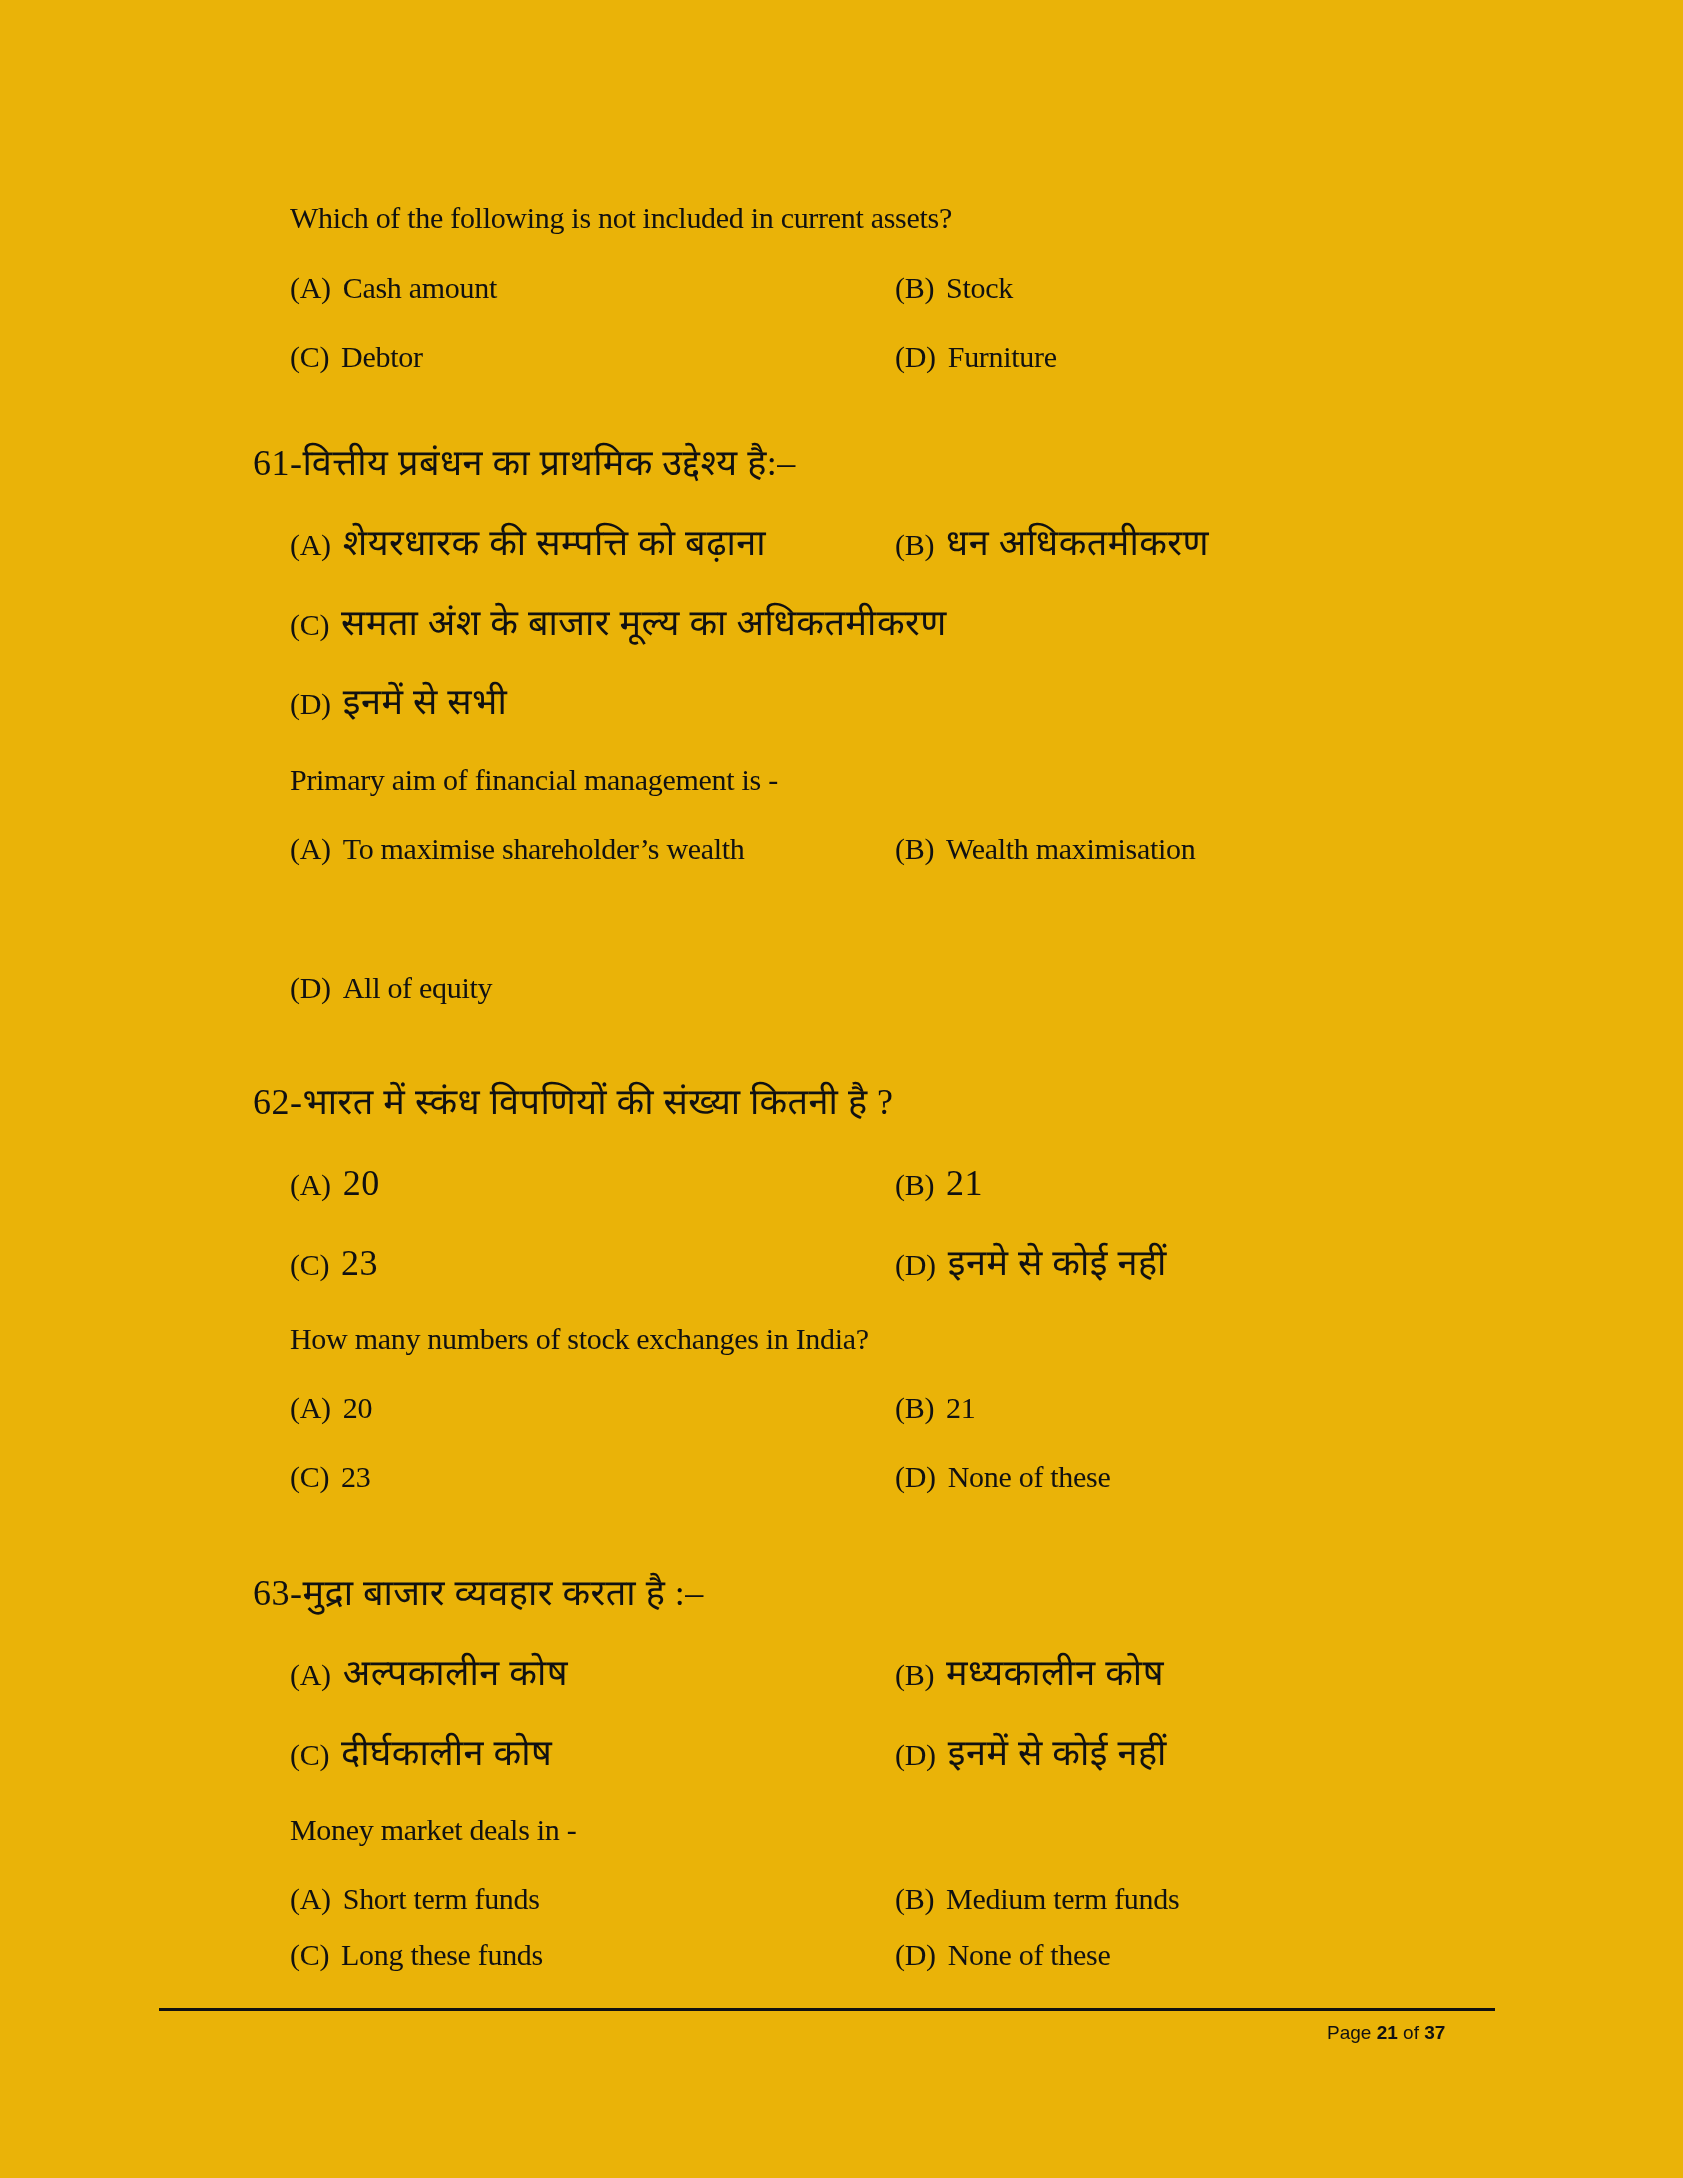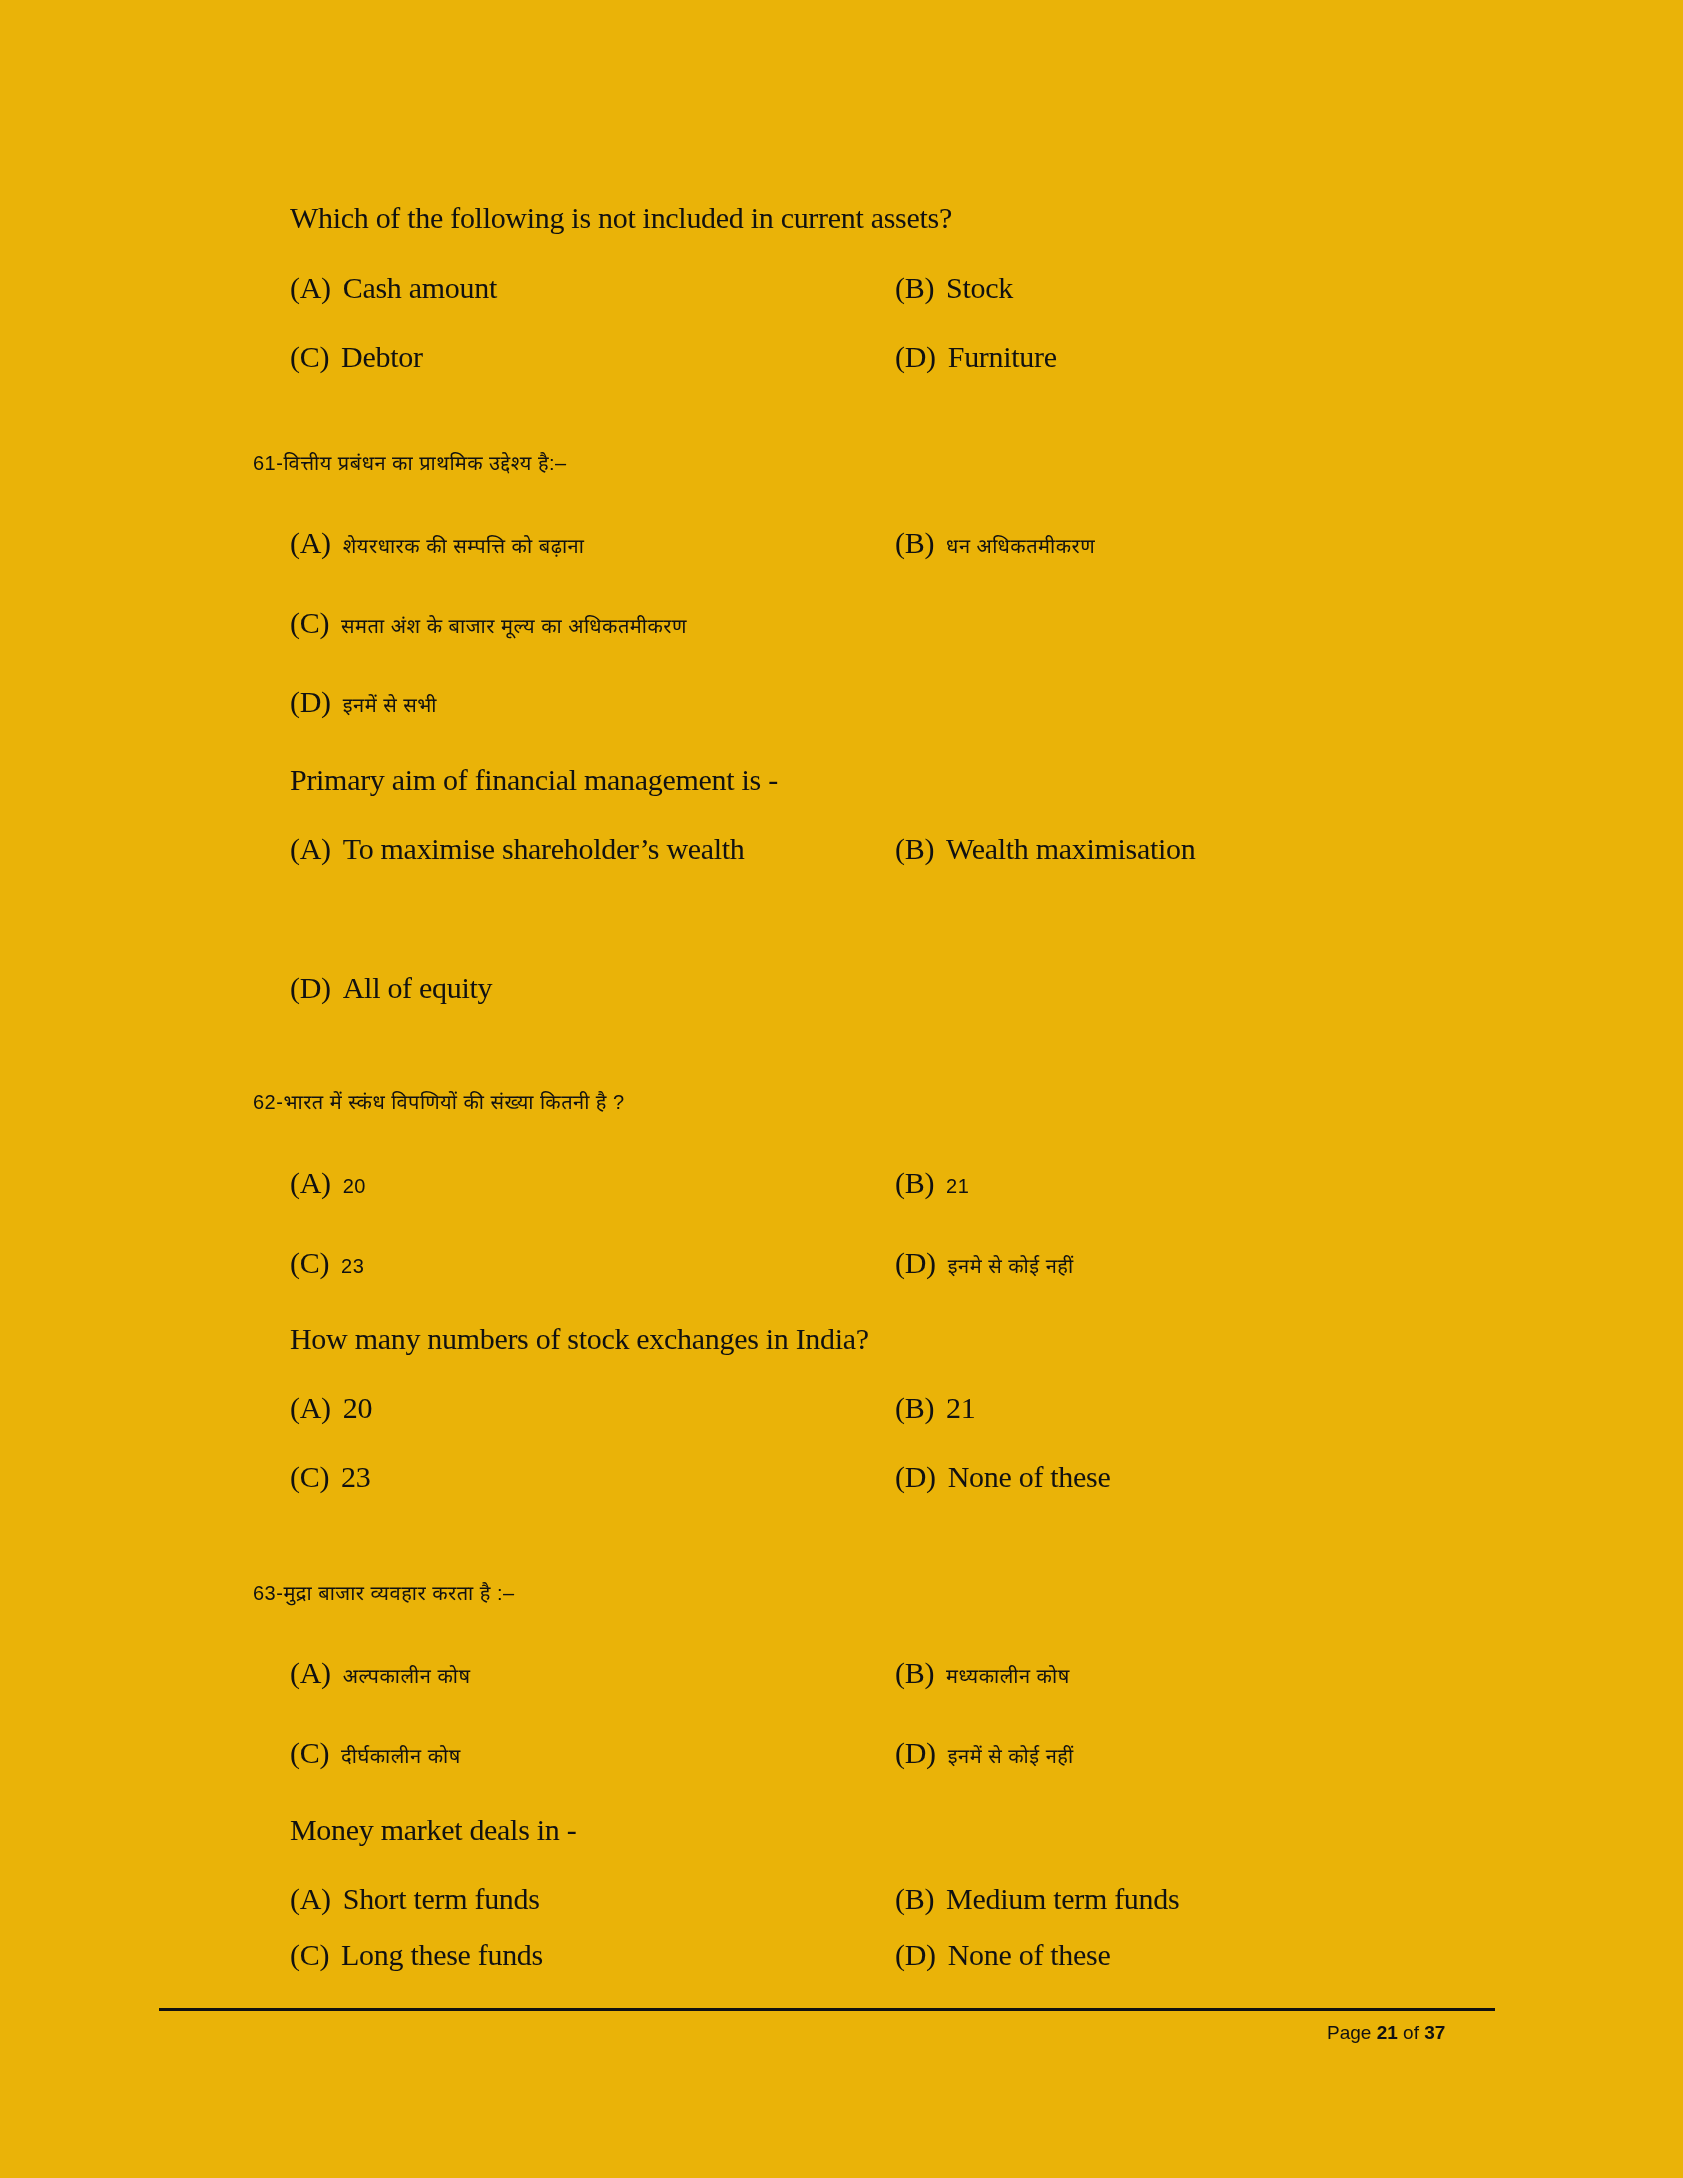--- a/index.html
+++ b/index.html
@@ -7,21 +7,21 @@
   .page { position: absolute; left: 0; top: 0; width: 1683px; height: 2178px; background: #eab308; padding-left: 10px; }
   .line {
     position: absolute;
     font-family: "Liberation Serif", "DejaVu Serif", serif;
     font-size: 30px;
     line-height: 40px;
     white-space: nowrap;
     transform: translateY(-50%);
     letter-spacing: -0.3px;
   }
-  .hi { font-family: Liberation Sans, sans-serif; font-size: 20px; letter-spacing: 0.5px; }
+  .hi { font-family: Liberation Serif, serif; font-size: 36px; letter-spacing: 0.5px; }
   .q-head { left: 253px; }
   .opt-l { left: 290px; }
   .opt-r { left: 895px; }
   .opt .lbl { display: inline-block; margin-right: 12px; }
   .rule { position: absolute; left: 159px; top: 2008px; width: 1336px; height: 3px; background: #111111; }
   .footer {
     position: absolute; left: 1327px; top: 2016px;
     font-family: "Liberation Sans", "DejaVu Sans", sans-serif;
     font-size: 19px; line-height: 34px; white-space: nowrap; color: #111111;
   }

